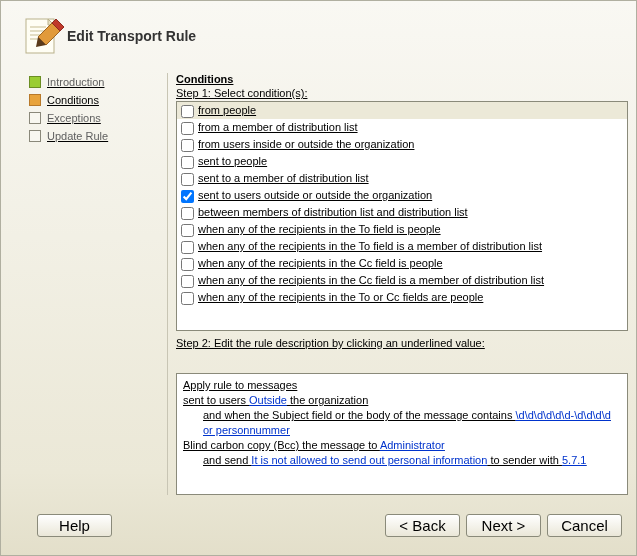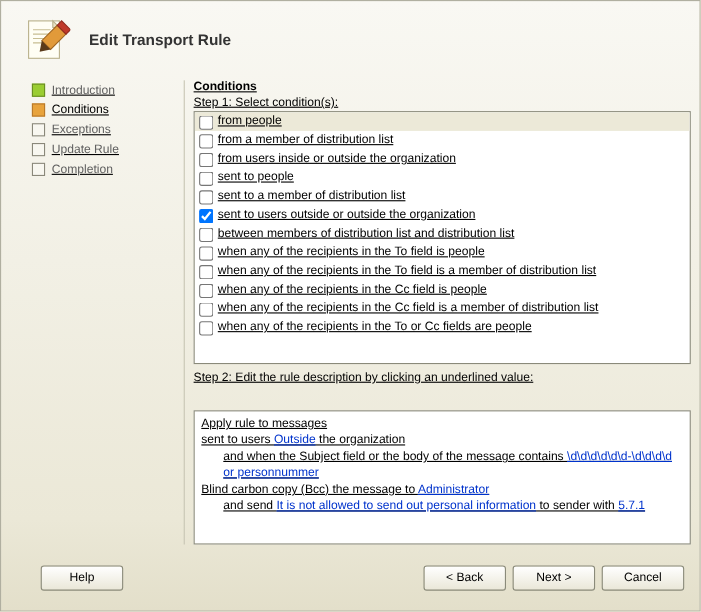--- a/index.html
+++ b/index.html
@@ -30,21 +30,20 @@
   .header-icon {
     width: 48px;
     height: 48px;
     display: flex;
     align-items: center;
     justify-content: center;
   }
   .header-title {
     font-size: 14px;
     font-weight: bold;
-    margin-left: 14px;
     color: #333;
   }
   .body {
     display: flex;
     flex: 1;
     padding: 0 8px 4px 8px;
     min-height: 0;
     text-decoration: underline;
   }
   .sidebar {
@@ -133,21 +132,21 @@
   }
   .footer-spacer { flex: 1; }
   .btn {
     min-width: 75px;
     height: 23px;
     margin-left: 6px;
     background: linear-gradient(to bottom, #ffffff, #eae7d8);
     border: 1px solid #8a8a7a;
     border-radius: 3px;
     font-family: Tahoma, Arial, sans-serif;
-    font-size: 11px;
+    font-size: 15px;
     padding: 0 12px;
     cursor: pointer;
   }
   .btn.help { margin-left: 22px; }
   
   .conditions-list::-webkit-scrollbar { width: 16px; }
   .conditions-list::-webkit-scrollbar-track { background:#f0efe6; border-left:1px solid #cfccbb;}
   .conditions-list::-webkit-scrollbar-thumb { background:#d6d3c2; border:1px solid #a8a596;}
 </style>
 </head>
@@ -184,24 +183,20 @@
         <span>Conditions</span>
       </div>
       <div class="nav-item">
         <span class="nav-icon"></span>
         <span>Exceptions</span>
       </div>
       <div class="nav-item">
         <span class="nav-icon"></span>
         <span>Update Rule</span>
       </div>
-      <div class="nav-item">
-        <span class="nav-icon"></span>
-        <span>Completion</span>
-      </div>
     </div>
 
     <div class="main">
       <div class="section-title">Conditions</div>
       <div class="step-label">Step 1: Select condition(s):</div>
 
       <div class="conditions-box">
         <div class="conditions-list" id="conditions-list">
             <div class="cond-row highlight">
               <input type="checkbox" class="cond-check" style="">

